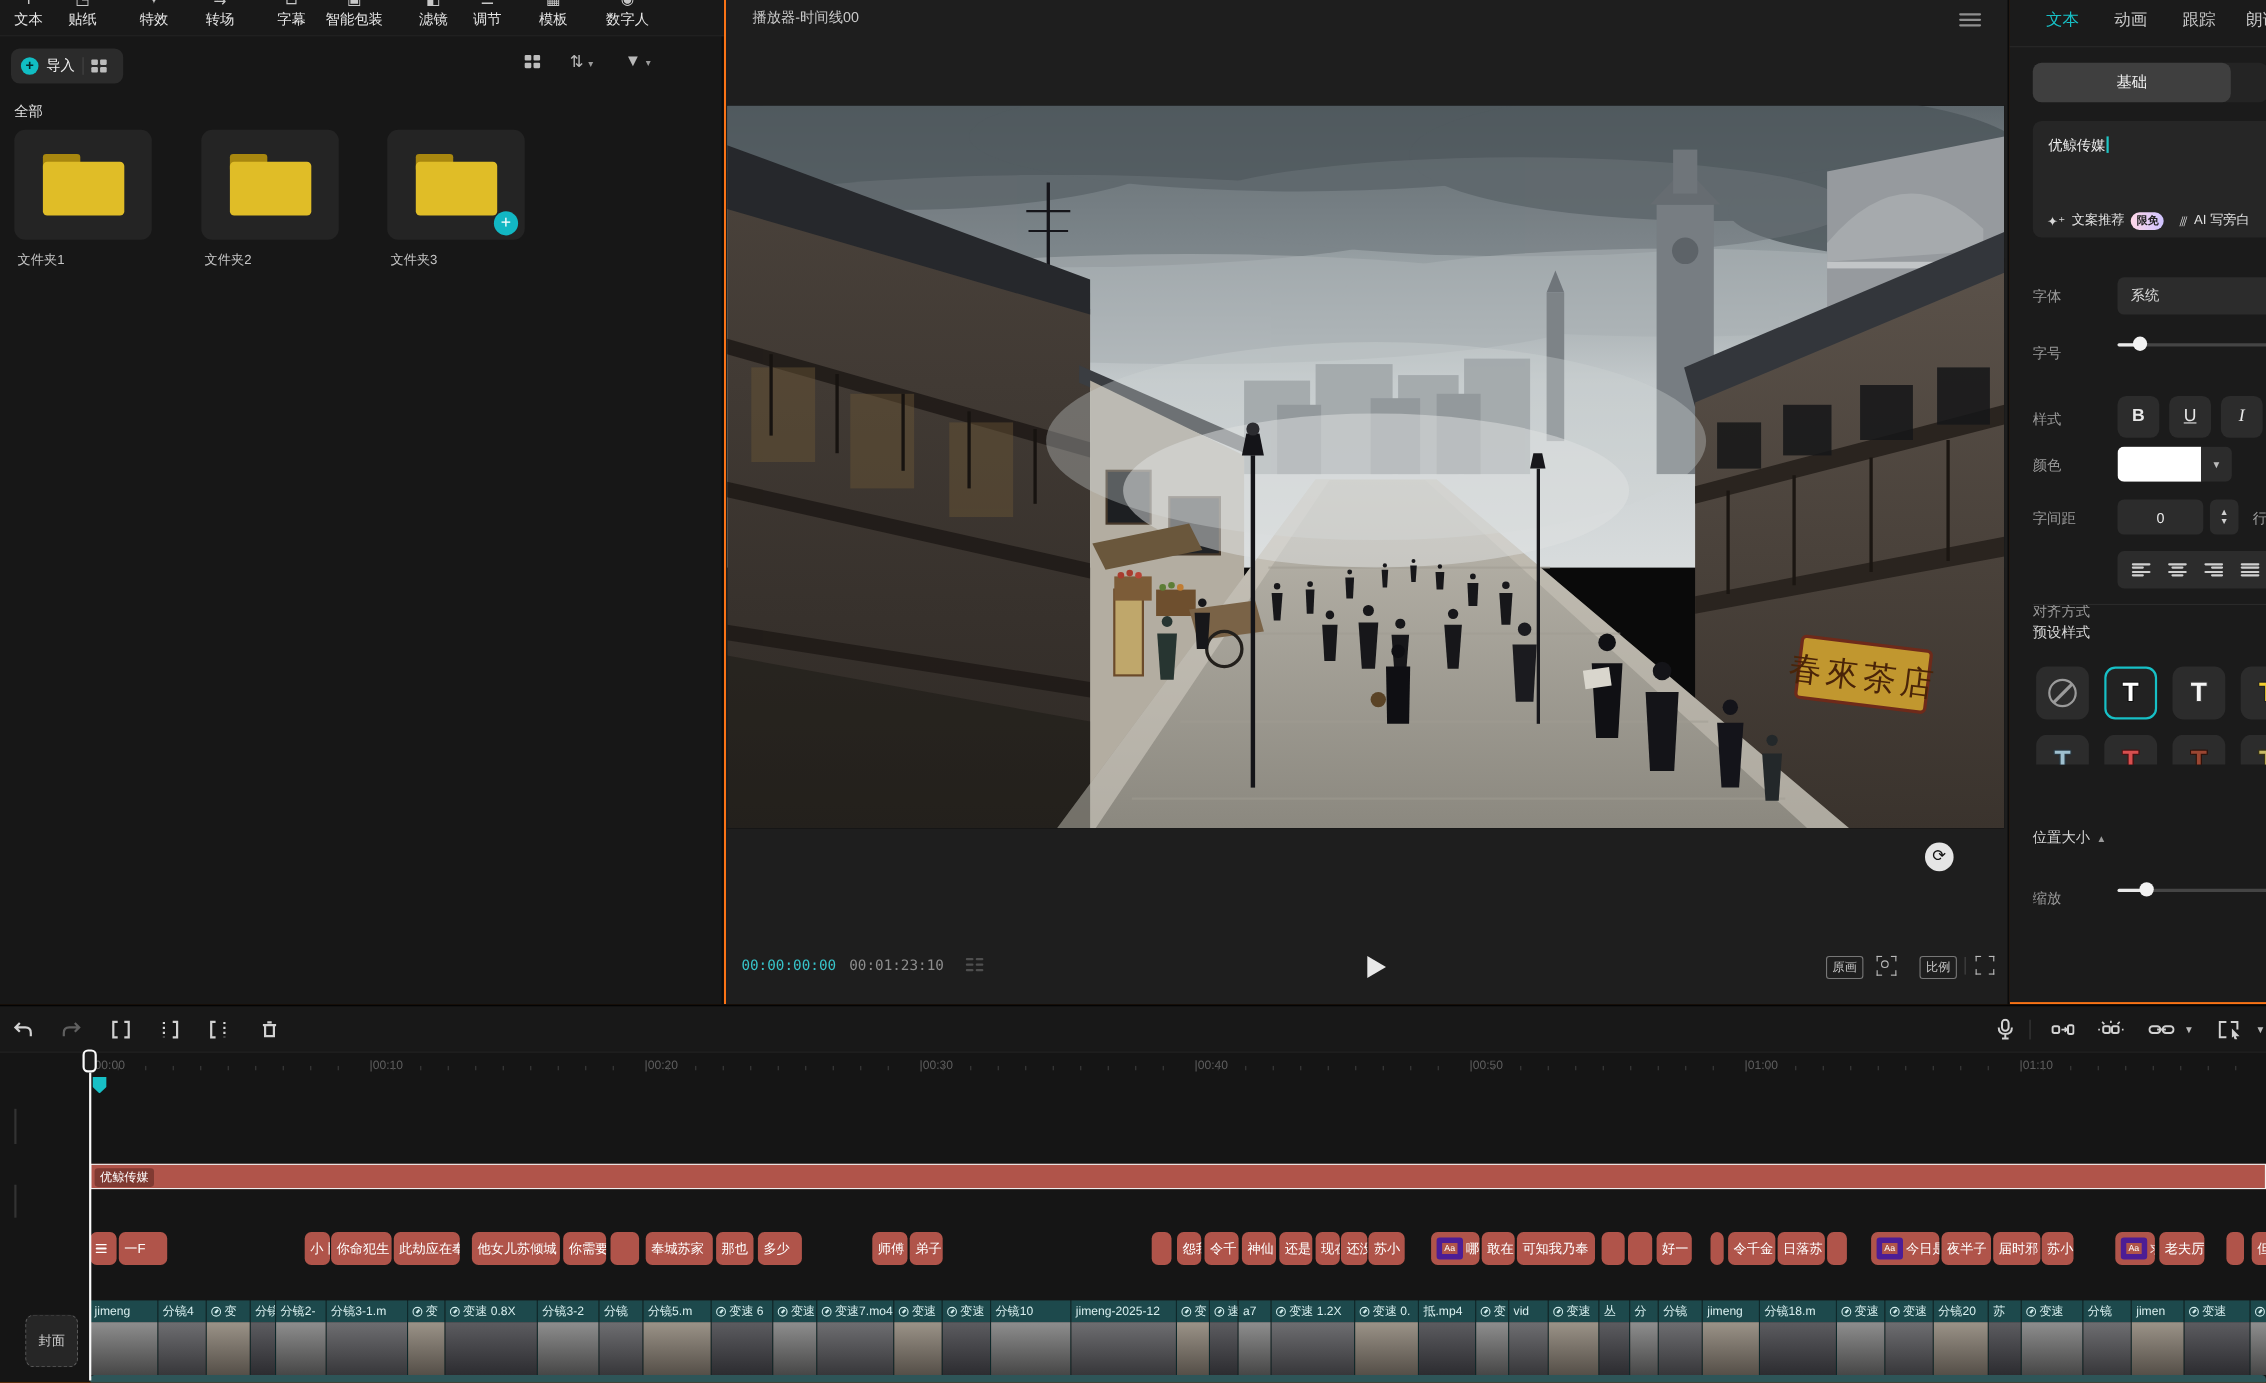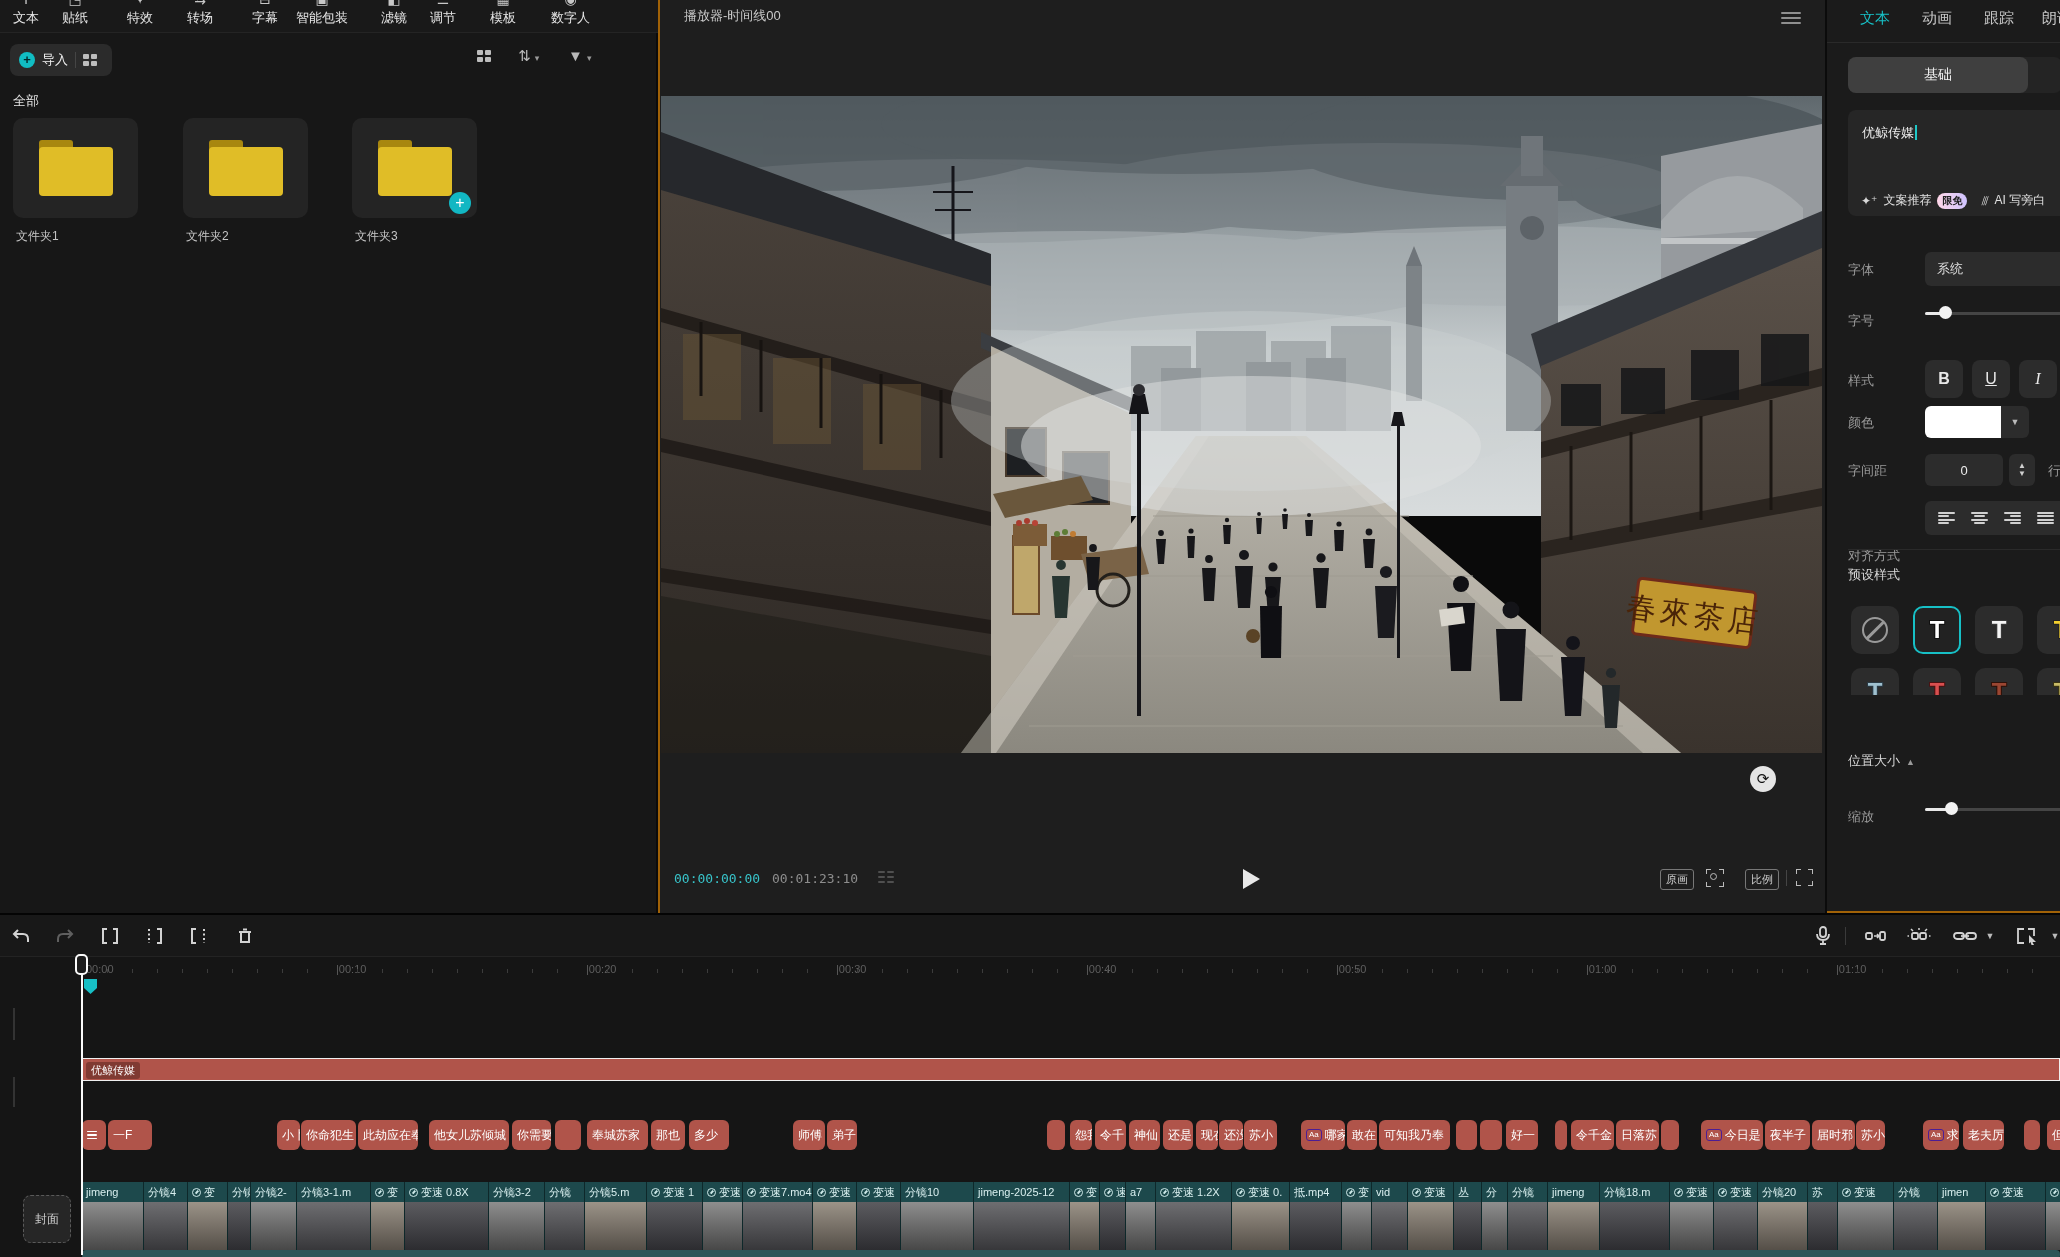--- a/index.html
+++ b/index.html
@@ -1,17 +1,17 @@
 <!DOCTYPE html>
 <html><head>
 <meta charset="utf-8">
 <style>
   html,body{margin:0;padding:0;background:#000;}
   *{box-sizing:border-box;}
-  #app{position:relative;width:2060px;height:1257px;background:#a16207;overflow:hidden;
+  #app{position:relative;width:2060px;height:1257px;background:#f97316;overflow:hidden;
        font-family:"Liberation Sans","DejaVu Sans",sans-serif;color:#ddd;}
   .abs{position:absolute;}
 
   
   #left-panel{left:0;top:0;width:658px;height:913px;background:#171717;border-right:2px solid #0b0b0b;}
   #menubar{left:0;top:0;width:658px;height:33px;background:#191919;border-bottom:1px solid #242424;overflow:hidden;}
   .menu-item{position:absolute;top:0;display:flex;flex-direction:column;align-items:center;cursor:pointer;}
   .mi-ico{font-size:14px;line-height:14px;color:#c7c7c7;margin-top:-8px;}
   .mi-label{font-size:13px;color:#e6e6e6;margin-top:3px;white-space:nowrap;}
   #import-chip{left:10px;top:44px;width:102px;height:32px;background:#2b2b2b;border-radius:8px;display:flex;align-items:center;padding:0 9px;gap:7px;}
@@ -119,21 +119,21 @@
   .rlabel{position:absolute;top:6px;font-size:11px;color:#5f5f5f;white-space:nowrap;}
   .rtick{position:absolute;top:12px;width:1px;height:4px;background:#3c3c3c;}
   .trkmark{position:absolute;left:13px;width:2px;background:#333;}
   #playhead-line{left:81px;top:60px;width:2px;height:280px;background:#fafafa;z-index:9;}
   #playhead-head{left:75px;top:39px;width:13px;height:21px;border:2px solid #fafafa;border-radius:5px;background:#1c1c1c;z-index:10;cursor:pointer;}
   #marker-flag{left:84px;top:64px;width:13px;height:15px;background:#17c0c6;z-index:8;clip-path:polygon(0 0,100% 0,100% 60%,50% 100%,0 60%);}
   #text-track{left:82px;top:143px;width:1978px;height:23px;background:#b0544a;border:1px solid #efefef;}
   #text-track .chip{position:absolute;left:3px;top:3px;background:rgba(50,16,12,.38);border-radius:3px;color:#fff;font-size:11px;padding:1px 5px;white-space:nowrap;}
   .subchip{position:absolute;top:205px;height:30px;background:#b0544a;border-radius:6px;color:#fff;font-size:12px;
      display:flex;align-items:center;padding:0 5px;gap:3px;overflow:hidden;white-space:nowrap;cursor:pointer;}
-  .aa-ico{border:1px solid #4c1d95;border-radius:3px;font-size:8px;line-height:10px;padding:0 2px;flex:0 0 auto;text-align:center;}
+  .aa-ico{border:5px solid #4c1d95;border-radius:3px;font-size:8px;line-height:10px;padding:0 2px;flex:0 0 auto;text-align:center;}
   .lines-ico{display:flex;flex-direction:column;gap:2px;}
   .lines-ico i{width:10px;height:1.6px;background:#fff;border-radius:1px;}
   #clips-row{left:82px;top:267px;width:1978px;height:68px;overflow:hidden;white-space:nowrap;font-size:0;}
   .clip{display:inline-block;vertical-align:top;height:68px;border-right:1px solid #0e282a;cursor:pointer;}
   .clip .cbar{height:20px;background:#1d494c;color:#d9efef;font-size:11px;line-height:20px;padding:0 4px;overflow:hidden;white-space:nowrap;display:flex;align-items:center;gap:3px;}
   .clip .cthumb{height:48px;}
   .t0{background:linear-gradient(180deg,#8e8e8e,#474747);}
   .t1{background:linear-gradient(180deg,#6e6e71,#37373a);}
   .t2{background:linear-gradient(180deg,#9b9388,#554f48);}
   .t3{background:linear-gradient(180deg,#5c5c60,#2c2c30);}
@@ -908,21 +908,21 @@
             <span class="spd"></span>
             <span>变速 0.8X</span>
           </div><div class="cthumb t3"></div></div><div class="clip" style="width: 56px;"><div class="cbar">
             <span>分镜3-2</span>
           </div><div class="cthumb t0"></div></div><div class="clip" style="width: 40px;"><div class="cbar">
             <span>分镜</span>
           </div><div class="cthumb t1"></div></div><div class="clip" style="width: 62px;"><div class="cbar">
             <span>分镜5.m</span>
           </div><div class="cthumb t2"></div></div><div class="clip" style="width: 56px;"><div class="cbar">
             <span class="spd"></span>
-            <span>变速 1</span>
+            <span>变速 6</span>
           </div><div class="cthumb t3"></div></div><div class="clip" style="width: 40px;"><div class="cbar">
             <span class="spd"></span>
             <span>变速</span>
           </div><div class="cthumb t0"></div></div><div class="clip" style="width: 70px;"><div class="cbar">
             <span class="spd"></span>
             <span>变速7.mo4</span>
           </div><div class="cthumb t1"></div></div><div class="clip" style="width: 44px;"><div class="cbar">
             <span class="spd"></span>
             <span>变速</span>
           </div><div class="cthumb t2"></div></div><div class="clip" style="width: 44px;"><div class="cbar">

